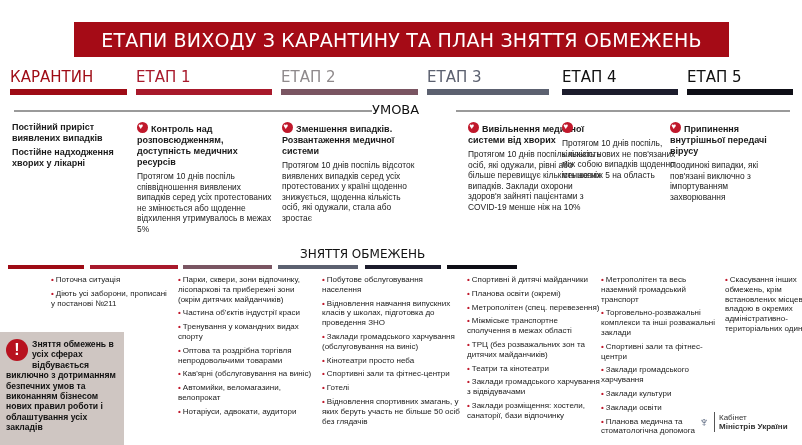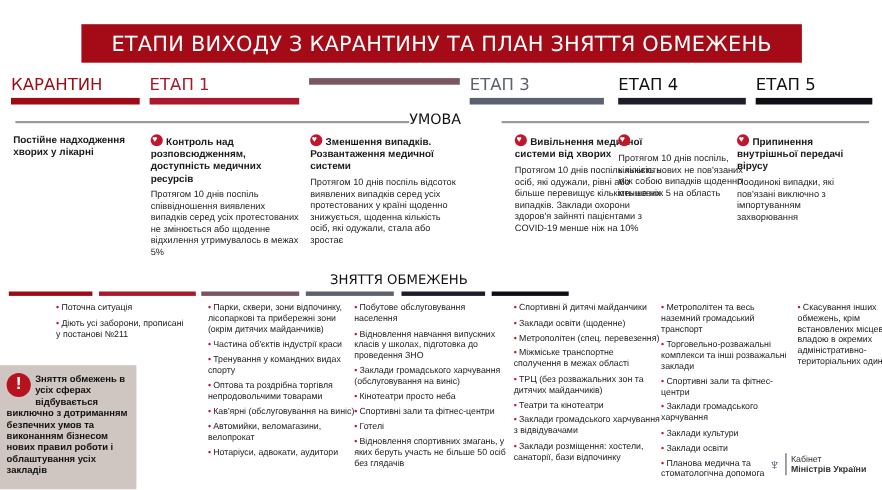--- a/index.html
+++ b/index.html
@@ -53,40 +53,42 @@
 
 <div class="stage" style="left:10px;width:117px;">
   <div class="lbl" style="color:#9e0b15">КАРАНТИН</div>
   <div class="bar" style="background:#9e0b15"></div>
 </div>
 <div class="stage" style="left:136px;width:136px;">
   <div class="lbl" style="color:#a8192b">ЕТАП 1</div>
   <div class="bar" style="background:#a8192b"></div>
 </div>
 <div class="stage" style="left:281px;width:137px;">
+  <div class="lbl" style="color:#8f8a8c">ЕТАП 2</div>
   <div class="bar" style="background:#7a5562"></div>
 </div>
 <div class="stage" style="left:427px;width:122px;">
   <div class="lbl" style="color:#5c6170">ЕТАП 3</div>
   <div class="bar" style="background:#5c6170"></div>
 </div>
 <div class="stage" style="left:562px;width:116px;">
   <div class="lbl" style="color:#111">ЕТАП 4</div>
   <div class="bar" style="background:#1c1c2c"></div>
 </div>
 <div class="stage" style="left:687px;width:106px;">
   <div class="lbl" style="color:#111">ЕТАП 5</div>
   <div class="bar" style="background:#0e0e16"></div>
 </div>
 
 <div class="sec-line" style="left:14px;top:110px;width:358px;"></div>
 <div class="sec-title" style="left:372px;top:102px;width:60px;">УМОВА</div>
 <div class="sec-line" style="left:456px;top:110px;width:334px;"></div>
 
 <div class="cond" style="left:12px;width:112px;">
+  <div class="head">Постійний приріст виявлених випадків</div>
   <div class="head">Постійне надходження хворих у лікарні</div>
 </div>
 <div class="cond" style="left:137px;width:136px;">
   <div class="head"><span class="heart"></span><span>Контроль над розповсюдженням, доступність медичних ресурсів</span></div>
   <div class="body">Протягом 10 днів поспіль співвідношення виявлених випадків серед усіх протестованих не змінюється або щоденне відхилення утримувалось в межах 5%</div>
 </div>
 <div class="cond" style="left:282px;width:138px;">
   <div class="head"><span class="heart"></span><span>Зменшення випадків. Розвантаження медичної системи</span></div>
   <div class="body">Протягом 10 днів поспіль відсоток виявлених випадків серед усіх протестованих у країні щоденно знижується, щоденна кількість осіб, які одужали, стала або зростає</div>
 </div>
@@ -109,41 +111,41 @@
 <div class="rbar" style="left:90px;width:88px;background:#a8192b;"></div>
 <div class="rbar" style="left:183px;width:89px;background:#7a5562;"></div>
 <div class="rbar" style="left:278px;width:80px;background:#5c6170;"></div>
 <div class="rbar" style="left:365px;width:76px;background:#1c1c2c;"></div>
 <div class="rbar" style="left:447px;width:70px;background:#0e0e16;"></div>
 
 <ul class="rlist" style="left:12px;width:118px;">
   <li><span class="dot">•</span><span>Поточна ситуація</span></li>
   <li><span class="dot">•</span><span>Діють усі заборони, прописані у постанові №211</span></li>
 </ul>
-<ul class="rlist" style="left:150px;width:140px;">
+<ul class="rlist" style="left:139px;width:140px;">
   <li><span class="dot">•</span><span>Парки, сквери, зони відпочинку, лісопаркові та прибережні зони (окрім дитячих майданчиків)</span></li>
   <li><span class="dot">•</span><span>Частина об'єктів індустрії краси</span></li>
   <li><span class="dot">•</span><span>Тренування у командних видах спорту</span></li>
   <li><span class="dot">•</span><span>Оптова та роздрібна торгівля непродовольчими товарами</span></li>
   <li><span class="dot">•</span><span>Кав'ярні (обслуговування на виніс)</span></li>
   <li><span class="dot">•</span><span>Автомийки, веломагазини, велопрокат</span></li>
   <li><span class="dot">•</span><span>Нотаріуси, адвокати, аудитори</span></li>
 </ul>
 <ul class="rlist" style="left:283px;width:140px;">
   <li><span class="dot">•</span><span>Побутове обслуговування населення</span></li>
   <li><span class="dot">•</span><span>Відновлення навчання випускних класів у школах, підготовка до проведення ЗНО</span></li>
   <li><span class="dot">•</span><span>Заклади громадського харчування (обслуговування на виніс)</span></li>
   <li><span class="dot">•</span><span>Кінотеатри просто неба</span></li>
   <li><span class="dot">•</span><span>Спортивні зали та фітнес-центри</span></li>
   <li><span class="dot">•</span><span>Готелі</span></li>
   <li><span class="dot">•</span><span>Відновлення спортивних змагань, у яких беруть участь не більше 50 осіб без глядачів</span></li>
 </ul>
 <ul class="rlist" style="left:428px;width:134px;">
   <li><span class="dot">•</span><span>Спортивні й дитячі майданчики</span></li>
-  <li><span class="dot">•</span><span>Заклади освіти (щоденне)</span></li>
+  <li><span class="dot">•</span><span>Планова освіти (окремі)</span></li>
   <li><span class="dot">•</span><span>Метрополітен (спец. перевезення)</span></li>
   <li><span class="dot">•</span><span>Міжміське транспортне сполучення в межах області</span></li>
   <li><span class="dot">•</span><span>ТРЦ (без розважальних зон та дитячих майданчиків)</span></li>
   <li><span class="dot">•</span><span>Театри та кінотеатри</span></li>
   <li><span class="dot">•</span><span>Заклади громадського харчування з відвідувачами</span></li>
   <li><span class="dot">•</span><span>Заклади розміщення: хостели, санаторії, бази відпочинку</span></li>
 </ul>
 <ul class="rlist" style="left:562px;width:118px;">
   <li><span class="dot">•</span><span>Метрополітен та весь наземний громадський транспорт</span></li>
   <li><span class="dot">•</span><span>Торговельно-розважальні комплекси та інші розважальні заклади</span></li>

